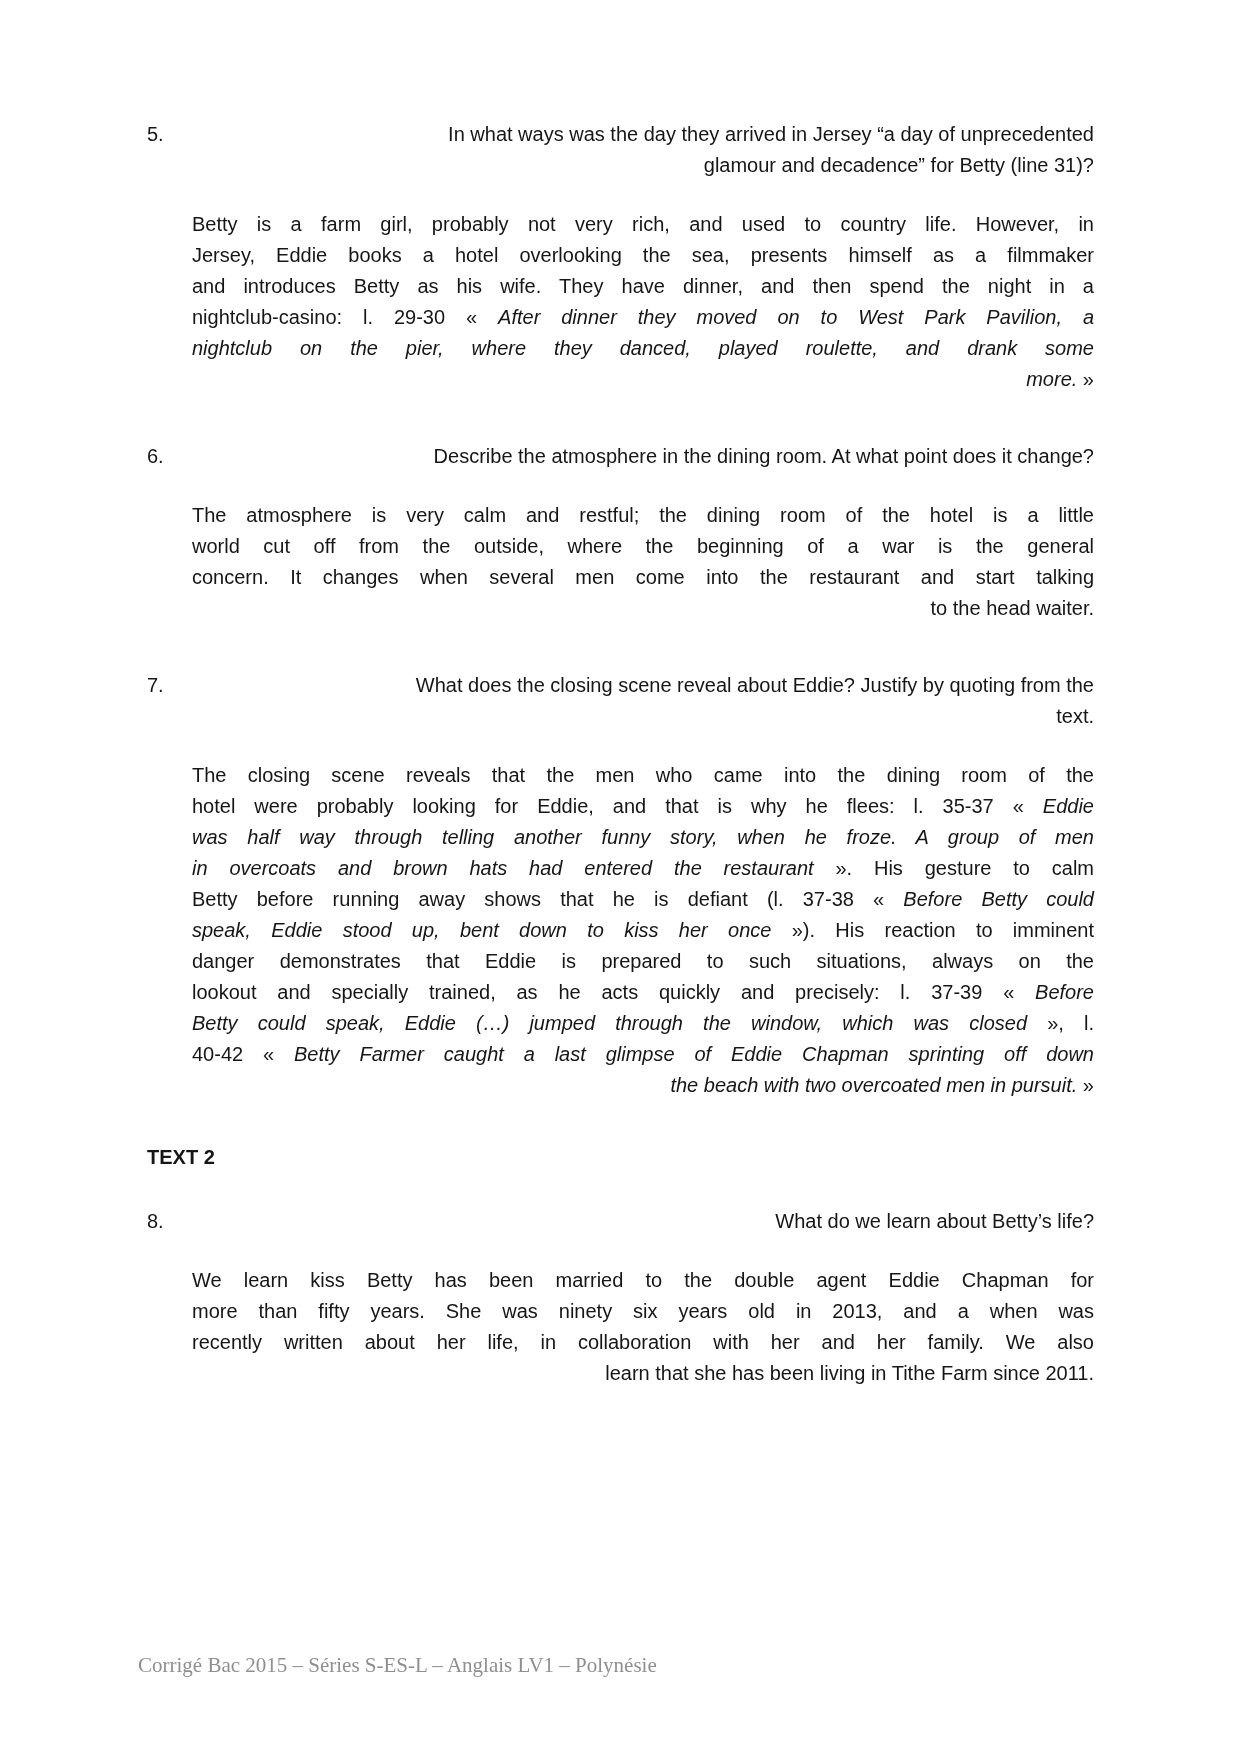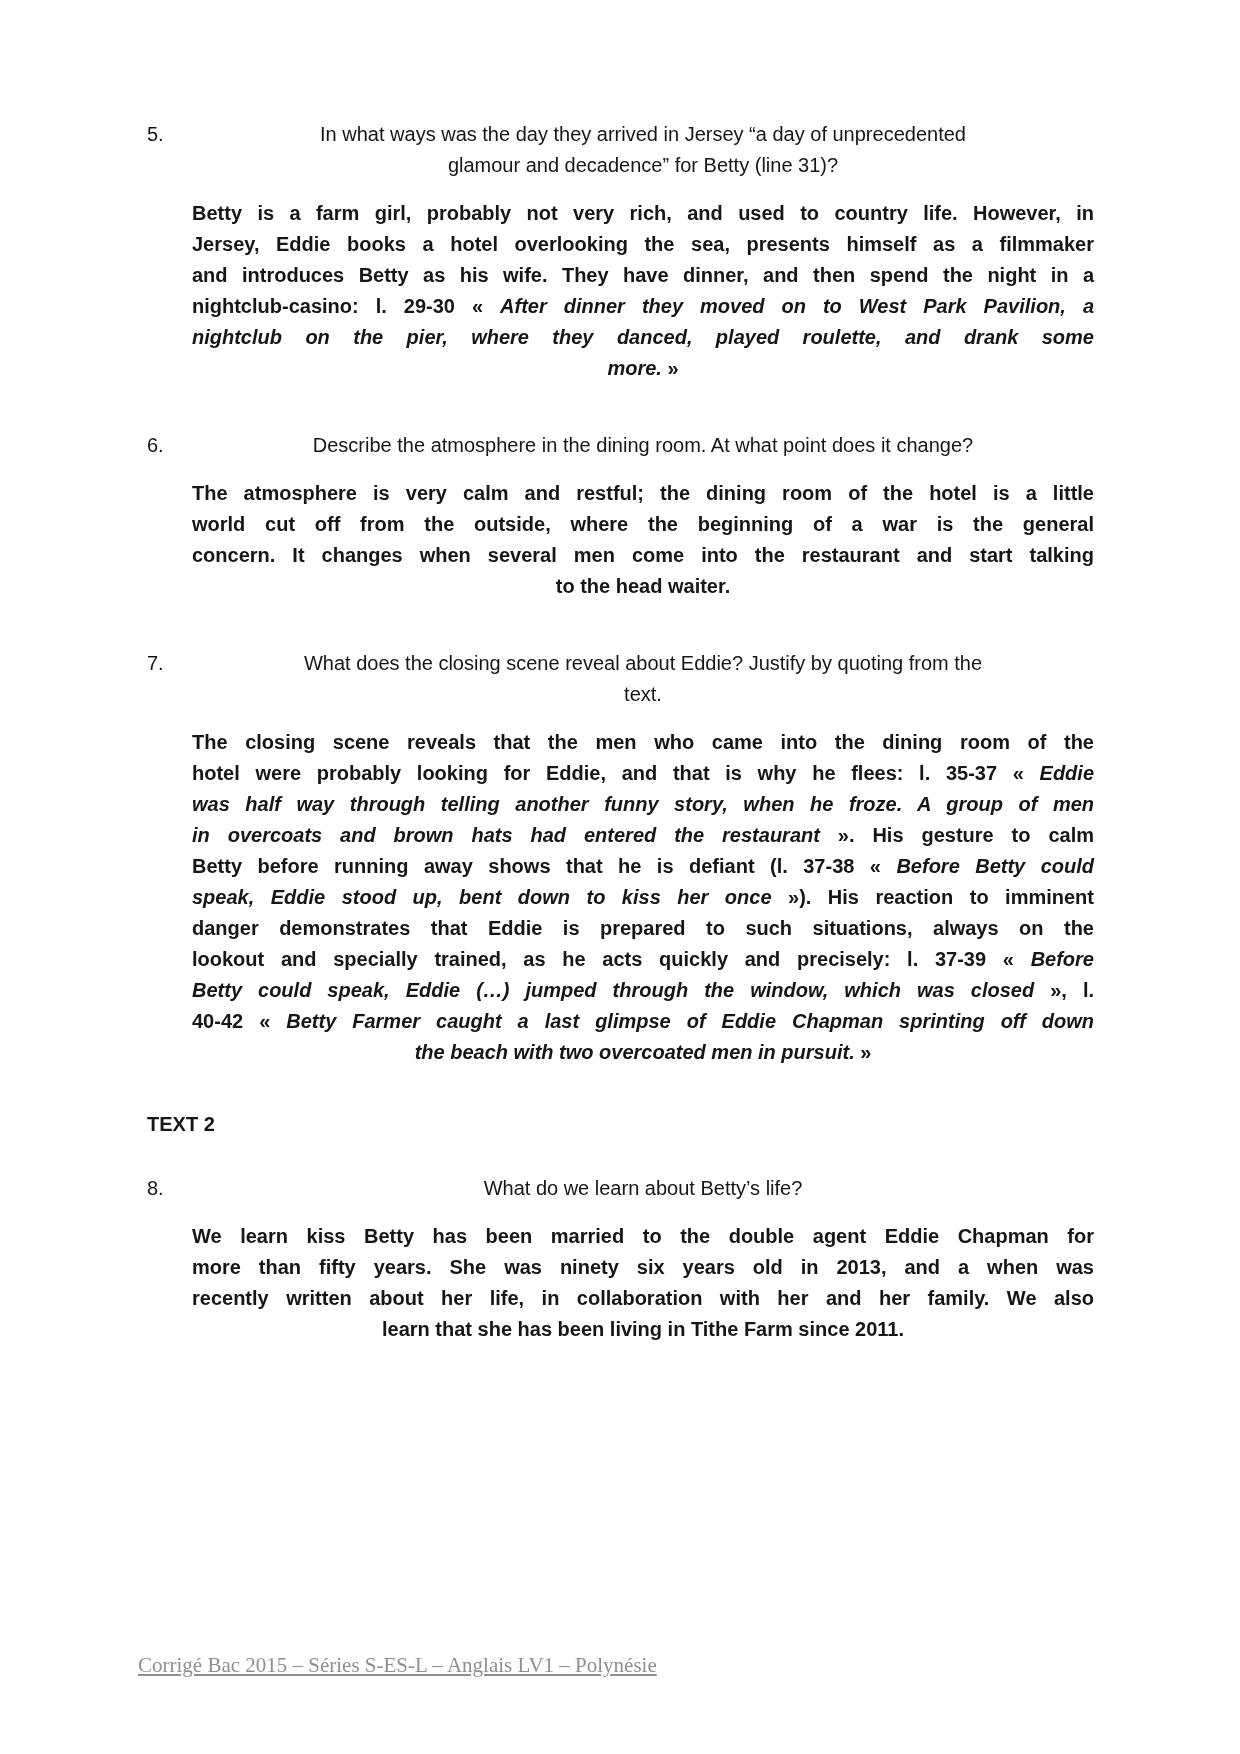--- a/index.html
+++ b/index.html
@@ -15,38 +15,37 @@
   .content {
     position: absolute;
     left: 147px;
     top: 119px;
     width: 947px;
     font-size: 20px;
     line-height: 31px;
   }
   .block { margin: 0; }
   .question { display: flex; margin-top: 46px; }
-  .answer { margin-left: 45px; width: 902px; margin-top: 17px; font-weight: bold; }
+  .answer { margin-left: 45px; width: 902px; margin-top: 28px; }
   .heading { margin-top: 41px; font-weight: bold; }
   .heading + .question { margin-top: 33px; }
   .content .block:first-child { margin-top: 0; }
   .qnum { width: 45px; flex: 0 0 45px; }
   .qlines { flex: 1 1 auto; width: 902px; }
-  .line { text-align: center; }
+  .line { text-align: right; }
   .line.just { text-align: justify; text-align-last: justify; text-justify: inter-word; }
   .it { font-style: italic; }
   .footer {
     position: absolute;
     left: 138px;
     top: 1652px;
     font-family: "Liberation Serif", "DejaVu Serif", serif;
     font-size: 21px;
     line-height: 26px;
     color: #8f8f8f;
-    text-decoration: underline;
   }
 </style>
 </head>
 <body>
 
 <div class="page">
   <div class="content">
       <div class="block question">
         <div class="qnum">5.</div>
         <div class="qlines">

